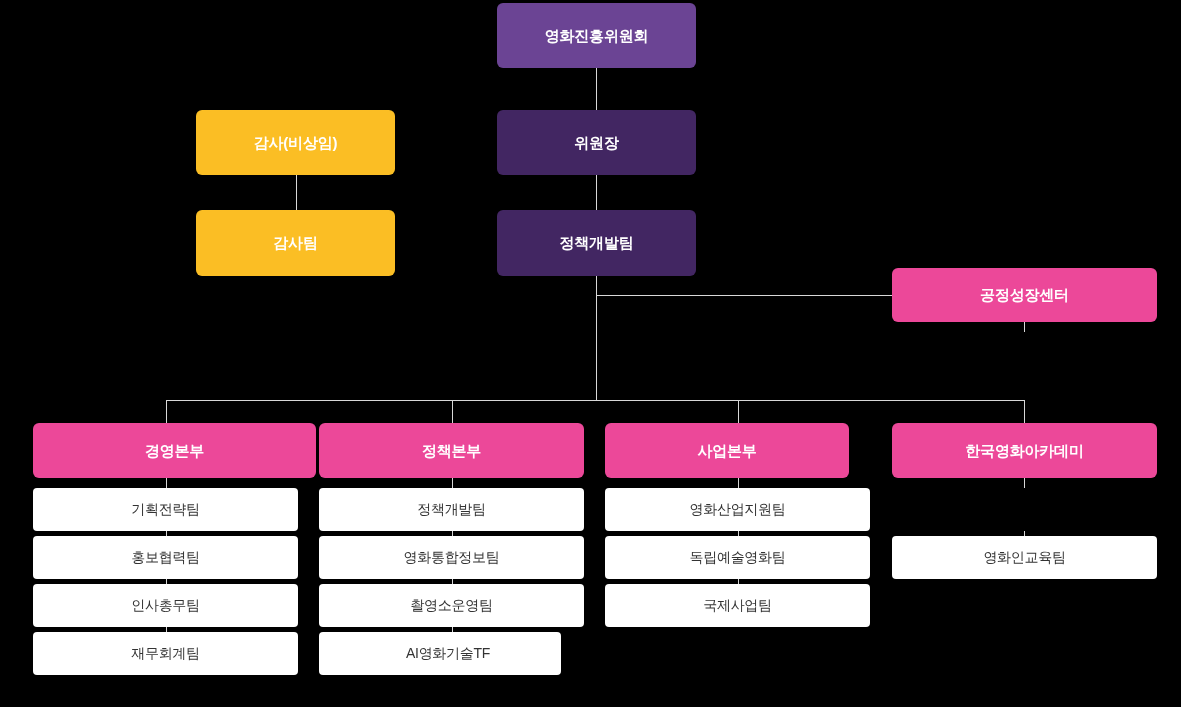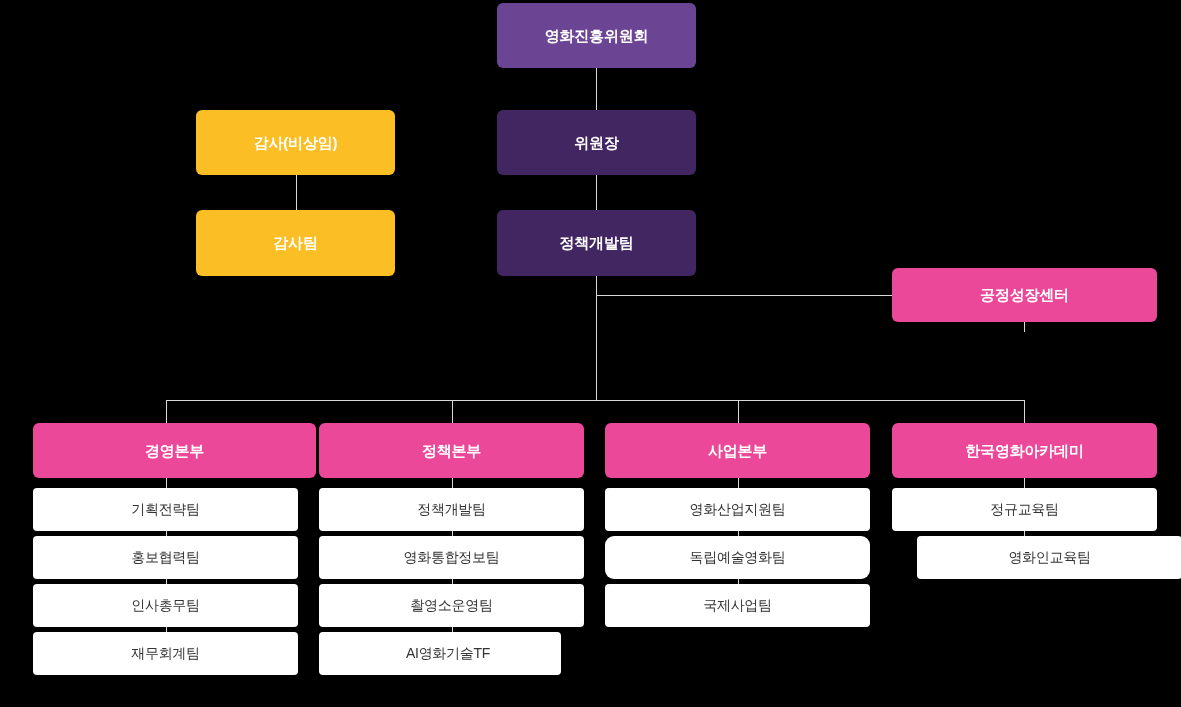--- a/index.html
+++ b/index.html
@@ -177,36 +177,33 @@
   <div class="node white" style="left:319px; top:536px; width:265px; height:43px;">
     <span class="node-label">영화통합정보팀</span>
   </div>
   <div class="node white" style="left:319px; top:584px; width:265px; height:43px;">
     <span class="node-label">촬영소운영팀</span>
   </div>
   <div class="node white" style="left:319px; top:632px; width:242px; height:43px;padding-left:16px;">
     <span class="node-label">AI영화기술TF</span>
   </div>
 
-  <div class="node orange" style="left:605px; top:423px; width:265px; height:55px;">
+  <div class="node orange" style="left:605px; top:423px; width:244px; height:55px;">
     <span class="node-label">사업본부</span>
   </div>
   <div class="node white" style="left:605px; top:488px; width:265px; height:43px;">
     <span class="node-label">영화산업지원팀</span>
   </div>
-  <div class="node white" style="left:605px; top:536px; width:265px; height:43px;border-radius:9px;">
+  <div class="node white" style="left:605px; top:536px; width:265px; height:43px;">
     <span class="node-label">독립예술영화팀</span>
   </div>
   <div class="node white" style="left:605px; top:584px; width:265px; height:43px;">
     <span class="node-label">국제사업팀</span>
   </div>
 
   <div class="node orange" style="left:892px; top:423px; width:265px; height:55px;">
     <span class="node-label">한국영화아카데미</span>
   </div>
-  <div class="node white" style="left:892px; top:488px; width:265px; height:43px;">
-    <span class="node-label">정규교육팀</span>
-  </div>
-  <div class="node white" style="left:917px; top:536px; width:265px; height:43px;">
+  <div class="node white" style="left:892px; top:536px; width:265px; height:43px;">
     <span class="node-label">영화인교육팀</span>
   </div>
 
 </div>
 
 </body></html>

